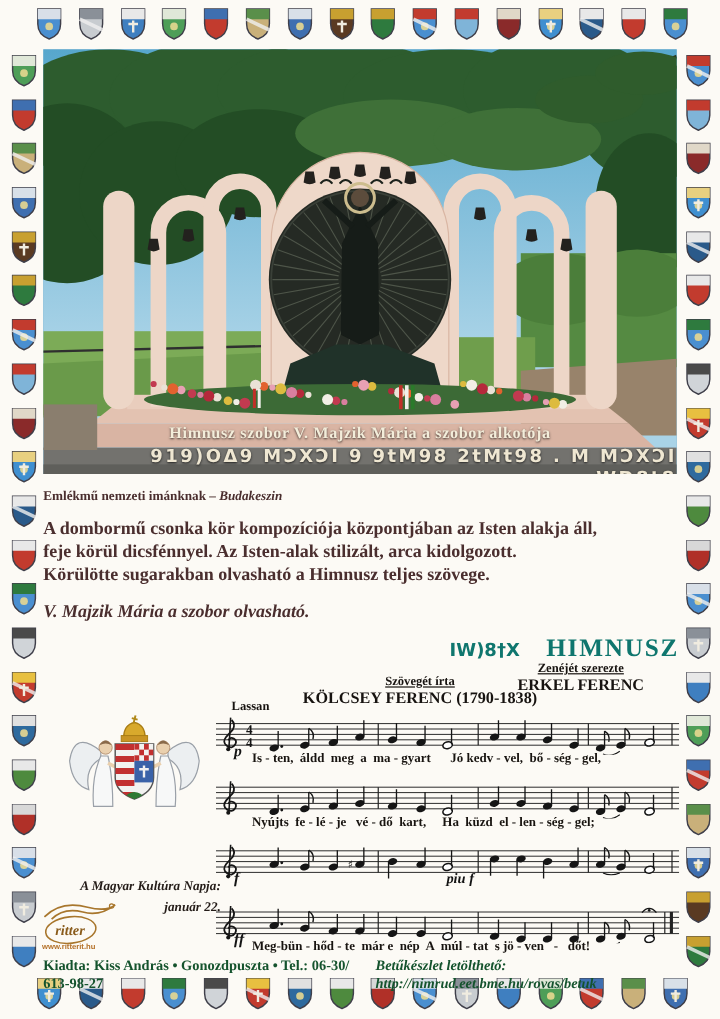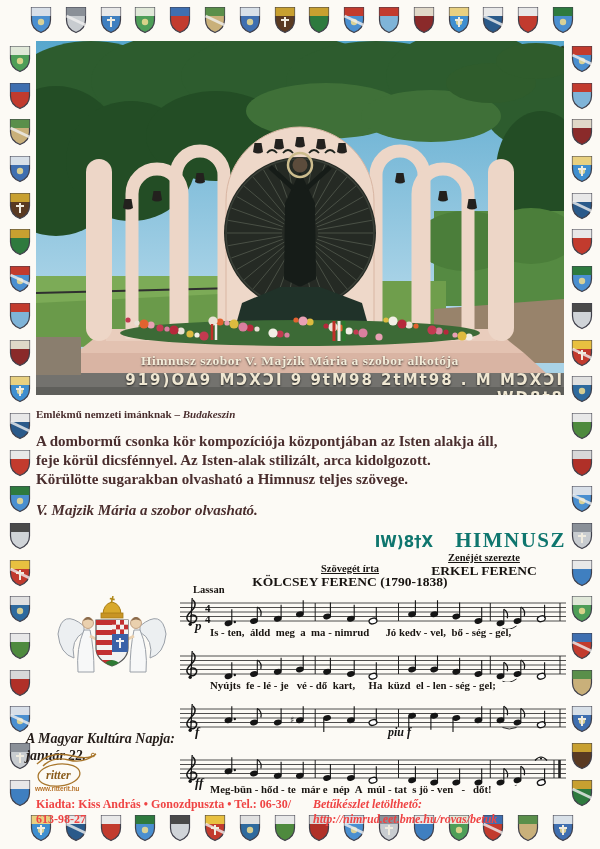--- a/index.html
+++ b/index.html
@@ -33,29 +33,29 @@
   .credit{position:absolute;text-align:center;color:#171310;font-weight:bold;}
   #composer{left:408px;top:552px;width:152px;}
   #lyricist{left:236px;top:563px;width:228px;}
   .credit .small{font-size:10.5px;text-decoration:underline;}
   .credit .big{font-size:13.5px;line-height:15px;}
   .tempo{position:absolute;left:193px;top:584px;font-size:10.5px;font-weight:bold;color:#171310;}
   
   .staff-block{position:absolute;left:180px;width:386px;height:52px;color:#141414;}
   .lyrics{position:absolute;left:30px;right:0;top:29px;font-size:10.8px;font-weight:bold;white-space:pre;color:#181410;}
   .dyn{position:absolute;left:15px;top:21px;font-size:13px;font-weight:bold;font-style:italic;}
-  .dyn-mid{position:absolute;left:208px;top:22px;font-size:12px;font-weight:bold;font-style:italic;}
+  .dyn-mid{position:absolute;left:192px;top:22px;font-size:12px;font-weight:bold;font-style:italic;}
   
   #angels{position:absolute;left:50px;top:596px;}
-  .kultura{position:absolute;left:26px;top:731px;width:158px;text-align:left;font-size:14px;font-weight:bold;
+  .kultura{position:absolute;left:26px;top:731px;width:158px;text-align:right;font-size:11px;font-weight:bold;
            font-style:italic;color:#241c18;line-height:16.5px;}
   #ritter-logo{position:absolute;left:33px;top:748px;}
   
   .footer{position:absolute;left:36px;top:797px;width:528px;display:flex;justify-content:space-between;
-          color:#ef4444;font-size:12px;font-weight:bold;gap:16px;}
+          color:#14532d;font-size:12px;font-weight:bold;gap:16px;}
   .footer .note{font-style:italic;}
 </style>
 </head>
 <body>
 
 <div class="page">
 
   <div id="border-top" class="shield-row">
       <svg class="shield" width="24" height="30" viewBox="0 0 24 30">
     <path d="M2.5 2.5 H21.5 V15 Q21.5 24 12 27.5 Q2.5 24 2.5 15 Z" fill="#4a8fd0" stroke="#3f3f4a" stroke-width="1.2"></path>
@@ -738,21 +738,21 @@
           <line x1="301.7" y1="23.2" x2="301.7" y2="10" stroke="#151515" stroke-width="1.1"></line>
           <ellipse cx="320.5" cy="26.25" rx="4" ry="2.8" transform="rotate(-15 320.5 26.25)" fill="#151515"></ellipse>
           <line x1="323.8" y1="25.45" x2="323.8" y2="12.25" stroke="#151515" stroke-width="1.1"></line>
           <path d="M323.8 12.25 q5 3 3.5 9" fill="none" stroke="#151515" stroke-width="1.2"></path>
           <ellipse cx="337.5" cy="24" rx="4" ry="2.8" transform="rotate(-15 337.5 24)" fill="#151515"></ellipse>
           <line x1="340.8" y1="23.2" x2="340.8" y2="10" stroke="#151515" stroke-width="1.1"></line>
           <path d="M340.8 10 q5 3 3.5 9" fill="none" stroke="#151515" stroke-width="1.2"></path>
           <path d="M322.5 31.25 Q329 34.25 336.5 29" fill="none" stroke="#151515" stroke-width="0.9"></path>
           <ellipse cx="361.3" cy="21.75" rx="4" ry="2.8" transform="rotate(-15 361.3 21.75)" fill="#fff" stroke="#151515" stroke-width="1.3"></ellipse>
           <line x1="364.6" y1="20.95" x2="364.6" y2="7.75" stroke="#151515" stroke-width="1.1"></line>
-        </svg><span class="dyn">p</span><div class="lyrics">Is - ten,  áldd  meg  a  ma - nimrud      Jó kedv - vel,  bő - ség - gel,</div></div>
+        </svg><span class="dyn">p</span><div class="lyrics">Is - ten,  áldd  meg  a  ma - gyart      Jó kedv - vel,  bő - ség - gel,</div></div>
       <div class="staff-block" style="top: 650px;"><svg width="386" height="32" viewBox="0 0 386 32">
           <line x1="0" y1="6" x2="386" y2="6" stroke="#222" stroke-width="0.8"></line>
           <line x1="0" y1="10.5" x2="386" y2="10.5" stroke="#222" stroke-width="0.8"></line>
           <line x1="0" y1="15" x2="386" y2="15" stroke="#222" stroke-width="0.8"></line>
           <line x1="0" y1="19.5" x2="386" y2="19.5" stroke="#222" stroke-width="0.8"></line>
           <line x1="0" y1="24" x2="386" y2="24" stroke="#222" stroke-width="0.8"></line>
           <g>
             <path d="M13 3 q3.5 3.5 1 8 L8.5 17 q-3.5 4.5 0.5 7.5 q4.5 3 7 -1 q1.8 -3.2 -1.2 -5 q-3 -1.6 -4.6 1.4" fill="none" stroke="#151515" stroke-width="1.5"></path>
             <line x1="12.2" y1="1" x2="10.8" y2="26.5" stroke="#151515" stroke-width="1.3"></line>
             <circle cx="10.2" cy="27.3" r="1.7" fill="#151515"></circle>

